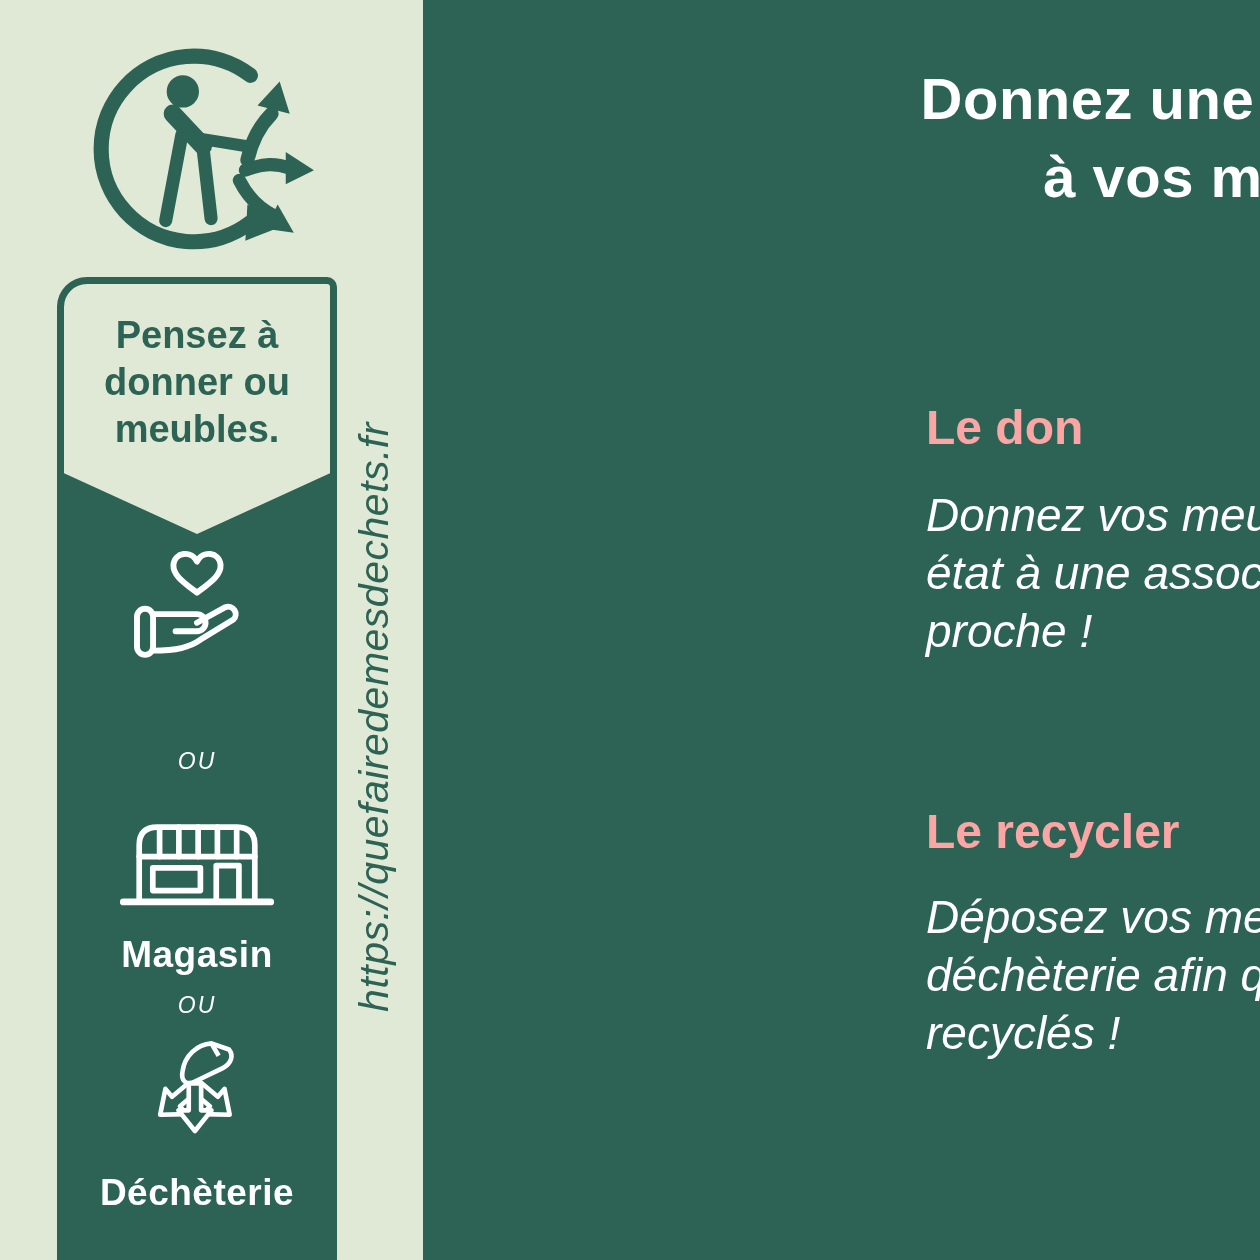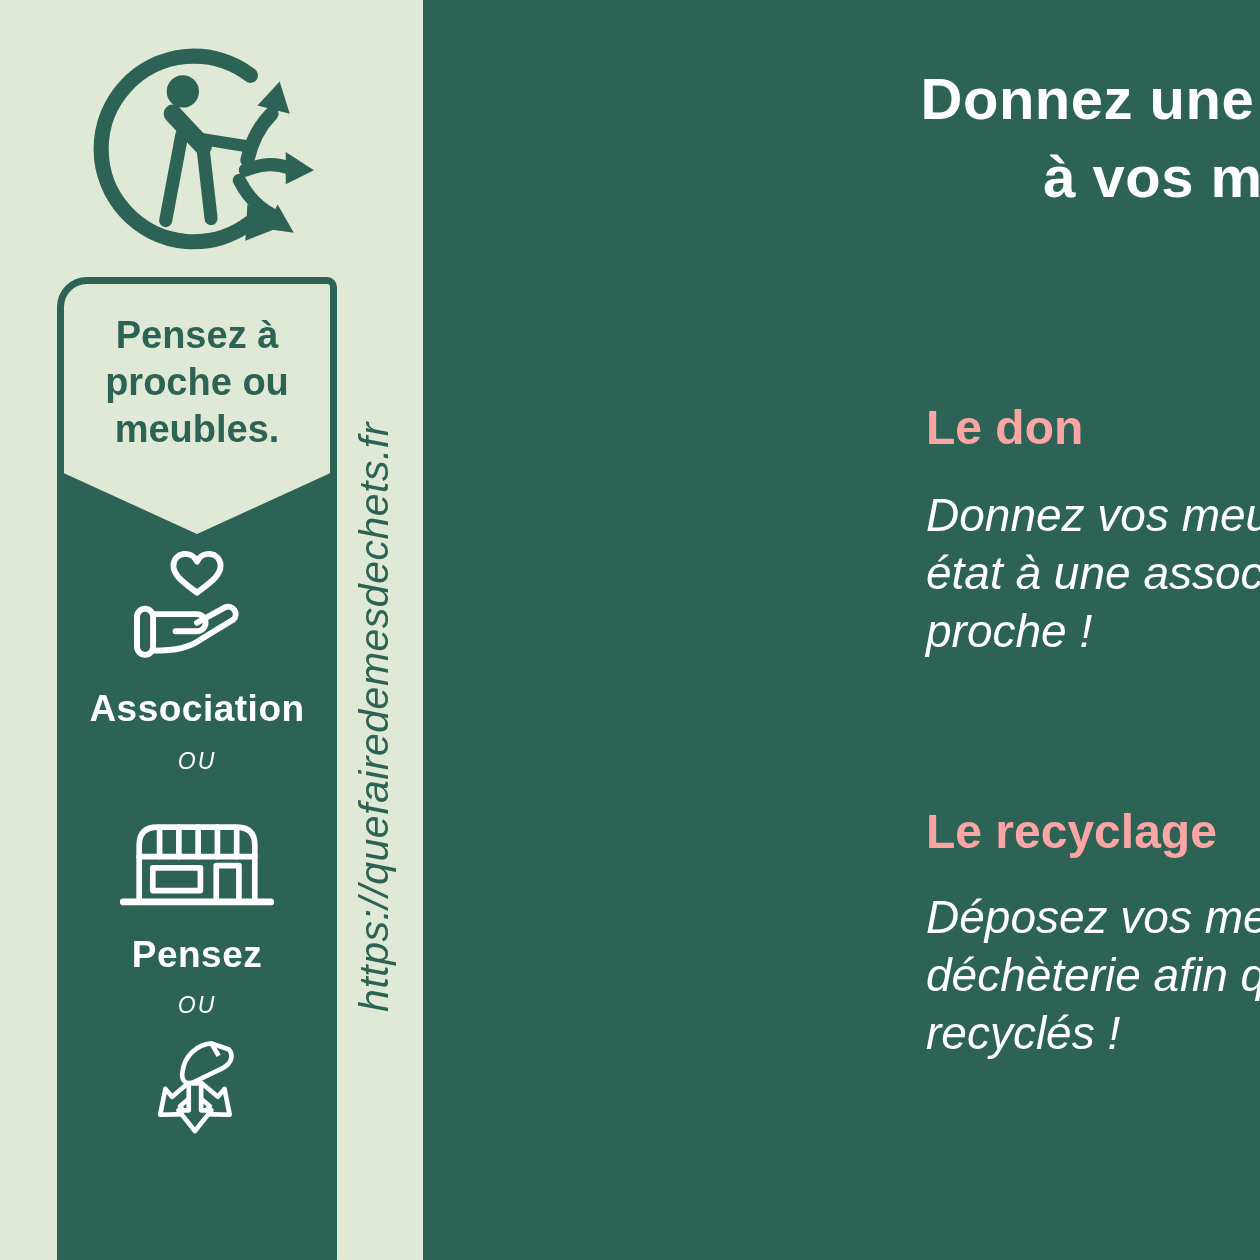--- a/index.html
+++ b/index.html
@@ -92,80 +92,80 @@
       <path d="M198 110 L226 128 L198 142 Z"></path>
       <path d="M178 186 L206 190 L190 162 Z"></path>
     </g>
   </svg>
 
   <div class="tag">
     <div class="tag-fill"></div>
 
     <div class="banner-text">
       <div>Pensez à</div>
-      <div>proche ou</div>
+      <div>donner ou</div>
       <div>meubles.</div>
     </div>
 
     <div class="tag-item" style="top:258px;">
       <svg class="tag-icon" width="150" height="140" viewBox="0 0 140 130" aria-hidden="true">
         <g fill="none" stroke="#ffffff" stroke-width="5.5" stroke-linecap="round" stroke-linejoin="round">
           <path d="M70 18 C65 7 49 9 48 21 C47.5 30.5 57 37 70 47 C83 37 92.5 30.5 92 21 C91 9 75 7 70 18 Z"></path>
           <rect x="14" y="62" width="15" height="43" rx="7.5"></rect>
           <path d="M29 67 H70 a8 8 0 0 1 0 16 H50"></path>
           <path d="M29 101 c22 0 34 -3 44 -10 l31 -19 a7 7 0 0 0 -7.5 -11.5 L70 75"></path>
         </g>
       </svg>
     </div>
-    <div class="tag-item tag-label" style="top:404px;">Association</div>
     <div class="tag-item tag-sep" style="top:464px;">OU</div>
 
     <div class="tag-item" style="top:512px;">
       <svg class="tag-icon" width="170" height="128" viewBox="0 0 150 110" aria-hidden="true">
         <g fill="none" stroke="#ffffff" stroke-width="5" stroke-linecap="round" stroke-linejoin="round">
           <path d="M24 92 V42 q0 -16 16 -16 h70 q16 0 16 16 v50"></path>
           <path d="M24 52 h102"></path>
           <path d="M42 27 v25 M59 26 v26 M76 26 v26 M93 26 v26 M110 27 v25"></path>
           <rect x="36" y="62" width="42" height="20"></rect>
           <path d="M92 92 V60 h20 v32"></path>
           <path d="M10 92 h130" stroke-width="6"></path>
         </g>
       </svg>
     </div>
-    <div class="tag-item tag-label" style="top:650px;">Pensez</div>
+    <div class="tag-item tag-label" style="top:650px;">Magasin</div>
     <div class="tag-item tag-sep" style="top:708px;">OU</div>
 
     <div class="tag-item" style="top:748px;">
       <svg class="tag-icon" width="150" height="134" viewBox="0 0 140 130" aria-hidden="true">
         <g fill="#2d6355" stroke="#ffffff" stroke-width="4.5" stroke-linejoin="round">
           <path d="M62 50 h12 v26 h10 l-16 20 -16 -20 h10 Z" transform="rotate(50 68 52)"></path>
           <path d="M62 50 h12 v26 h10 l-16 20 -16 -20 h10 Z" transform="rotate(-50 68 52)"></path>
           <path d="M62 50 h12 v26 h10 l-16 20 -16 -20 h10 Z"></path>
           <path d="M56 38 C58 23 70 12 84 11 l17 6 c5 6 2 14 -6 18 l-27 13 c-8 4 -14 0 -12 -10 Z"></path>
           <path d="M84 11 l7 12" fill="none"></path>
         </g>
       </svg>
     </div>
+    <div class="tag-item tag-label" style="top:888px;">Déchèterie</div>
   </div>
 
   <div class="url-vertical">https://quefairedemesdechets.fr</div>
 </div>
 
 <div class="right-panel">
   <div class="main-title">
     <div>Donnez une seconde vie</div>
     <div>à vos meubles !</div>
   </div>
 
   <div class="section-heading heading-don">Le don</div>
   <div class="section-body body-don">
     <div>Donnez vos meubles en bon</div>
     <div>état à une association ou à un</div>
     <div>proche !</div>
   </div>
 
-  <div class="section-heading heading-rec">Le recyclage</div>
+  <div class="section-heading heading-rec">Le recycler</div>
   <div class="section-body body-rec">
     <div>Déposez vos meubles à la</div>
     <div>déchèterie afin qu’ils soient</div>
     <div>recyclés !</div>
   </div>
 </div>
 
 </body></html>

